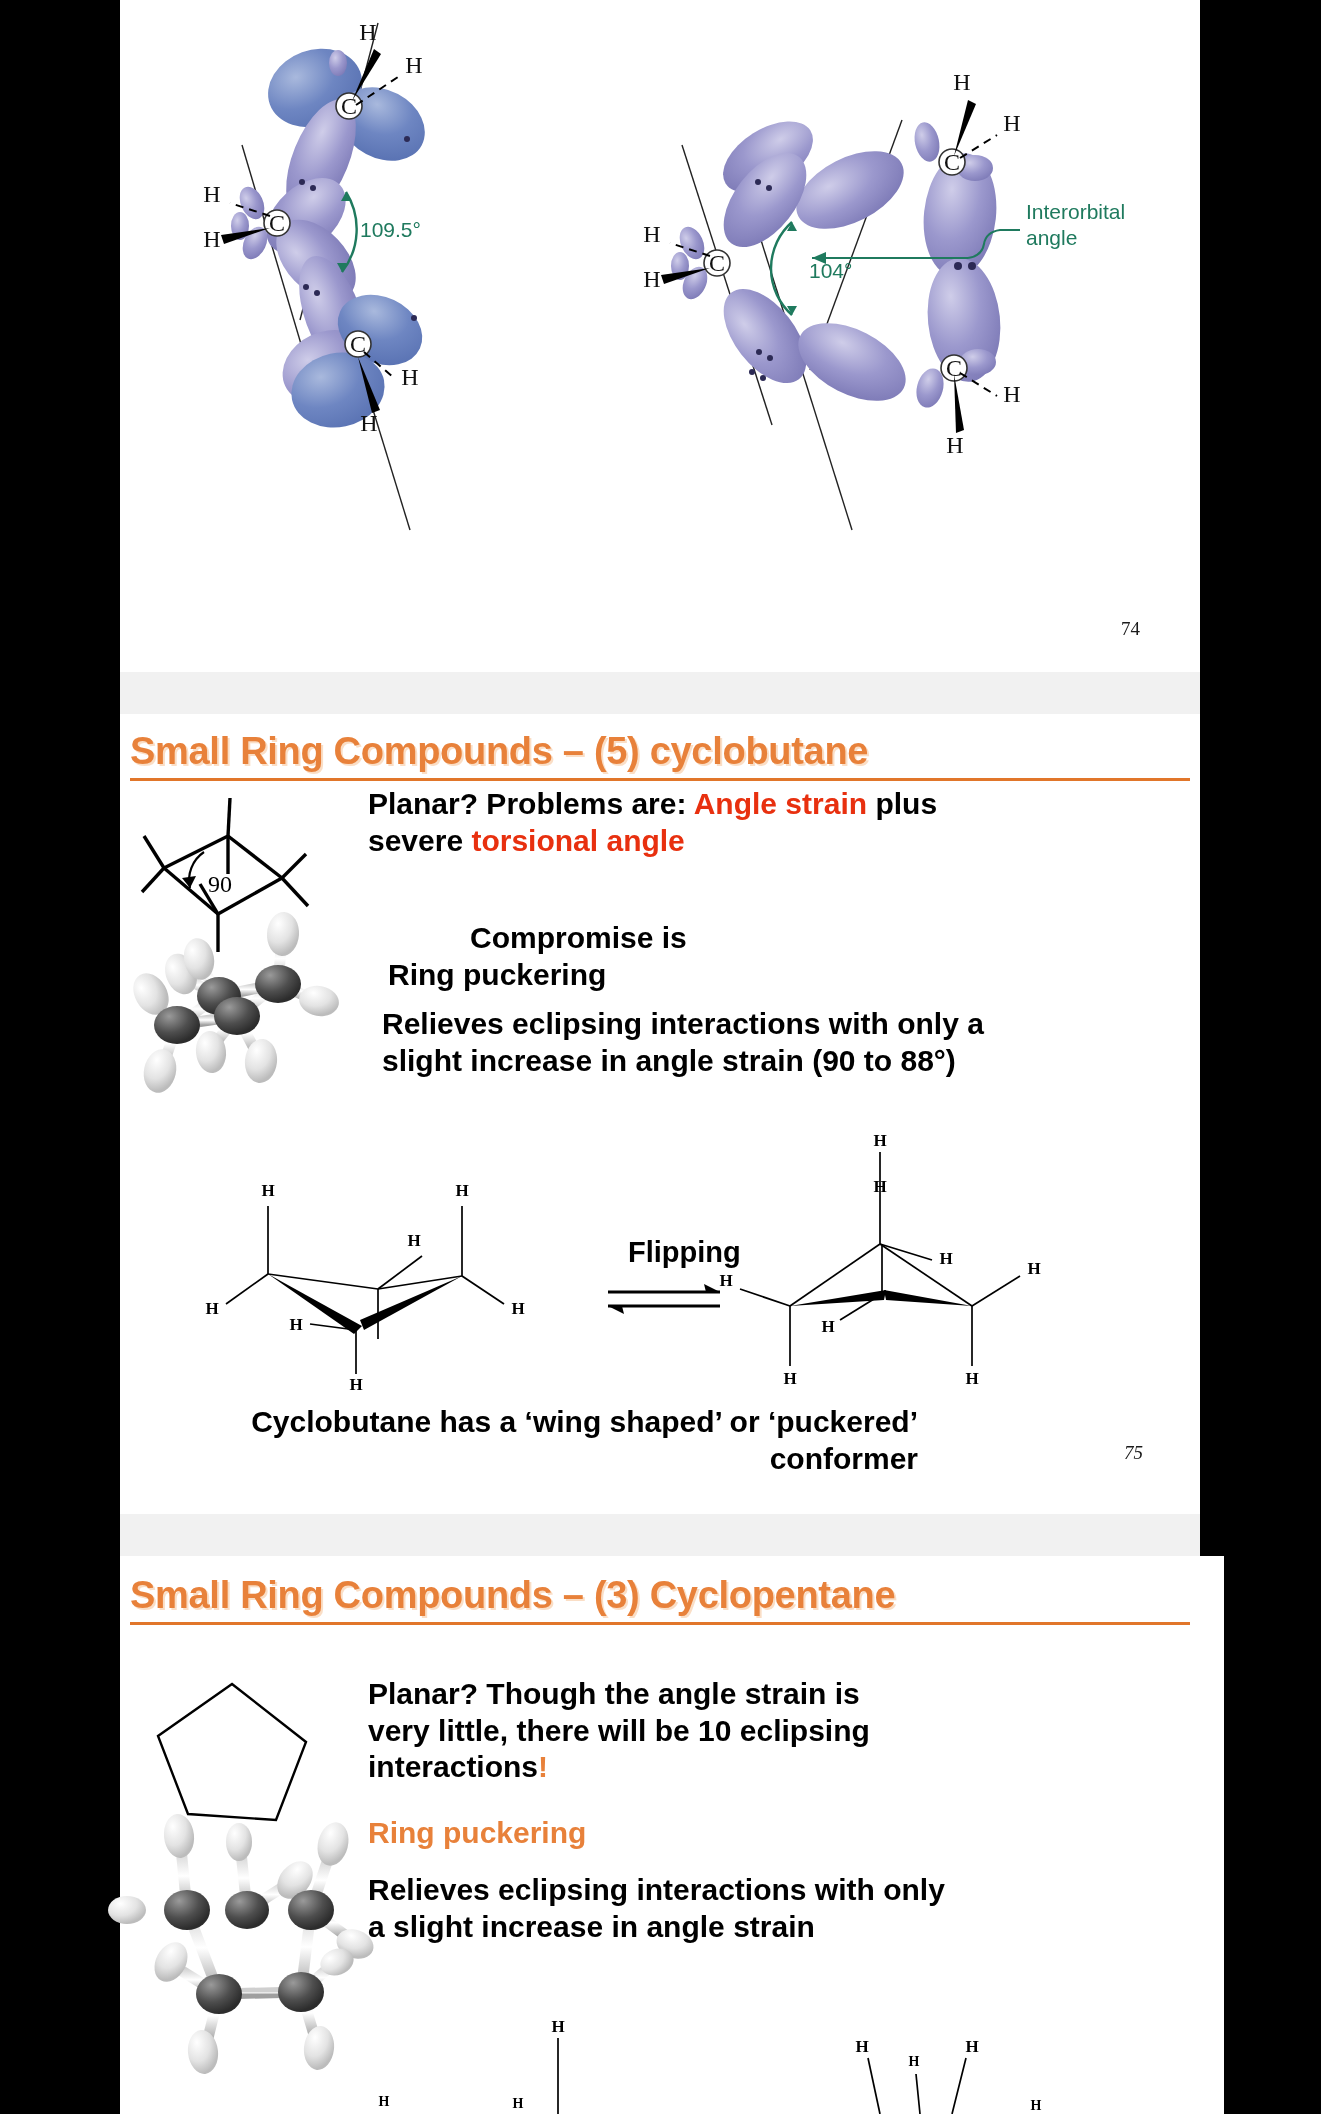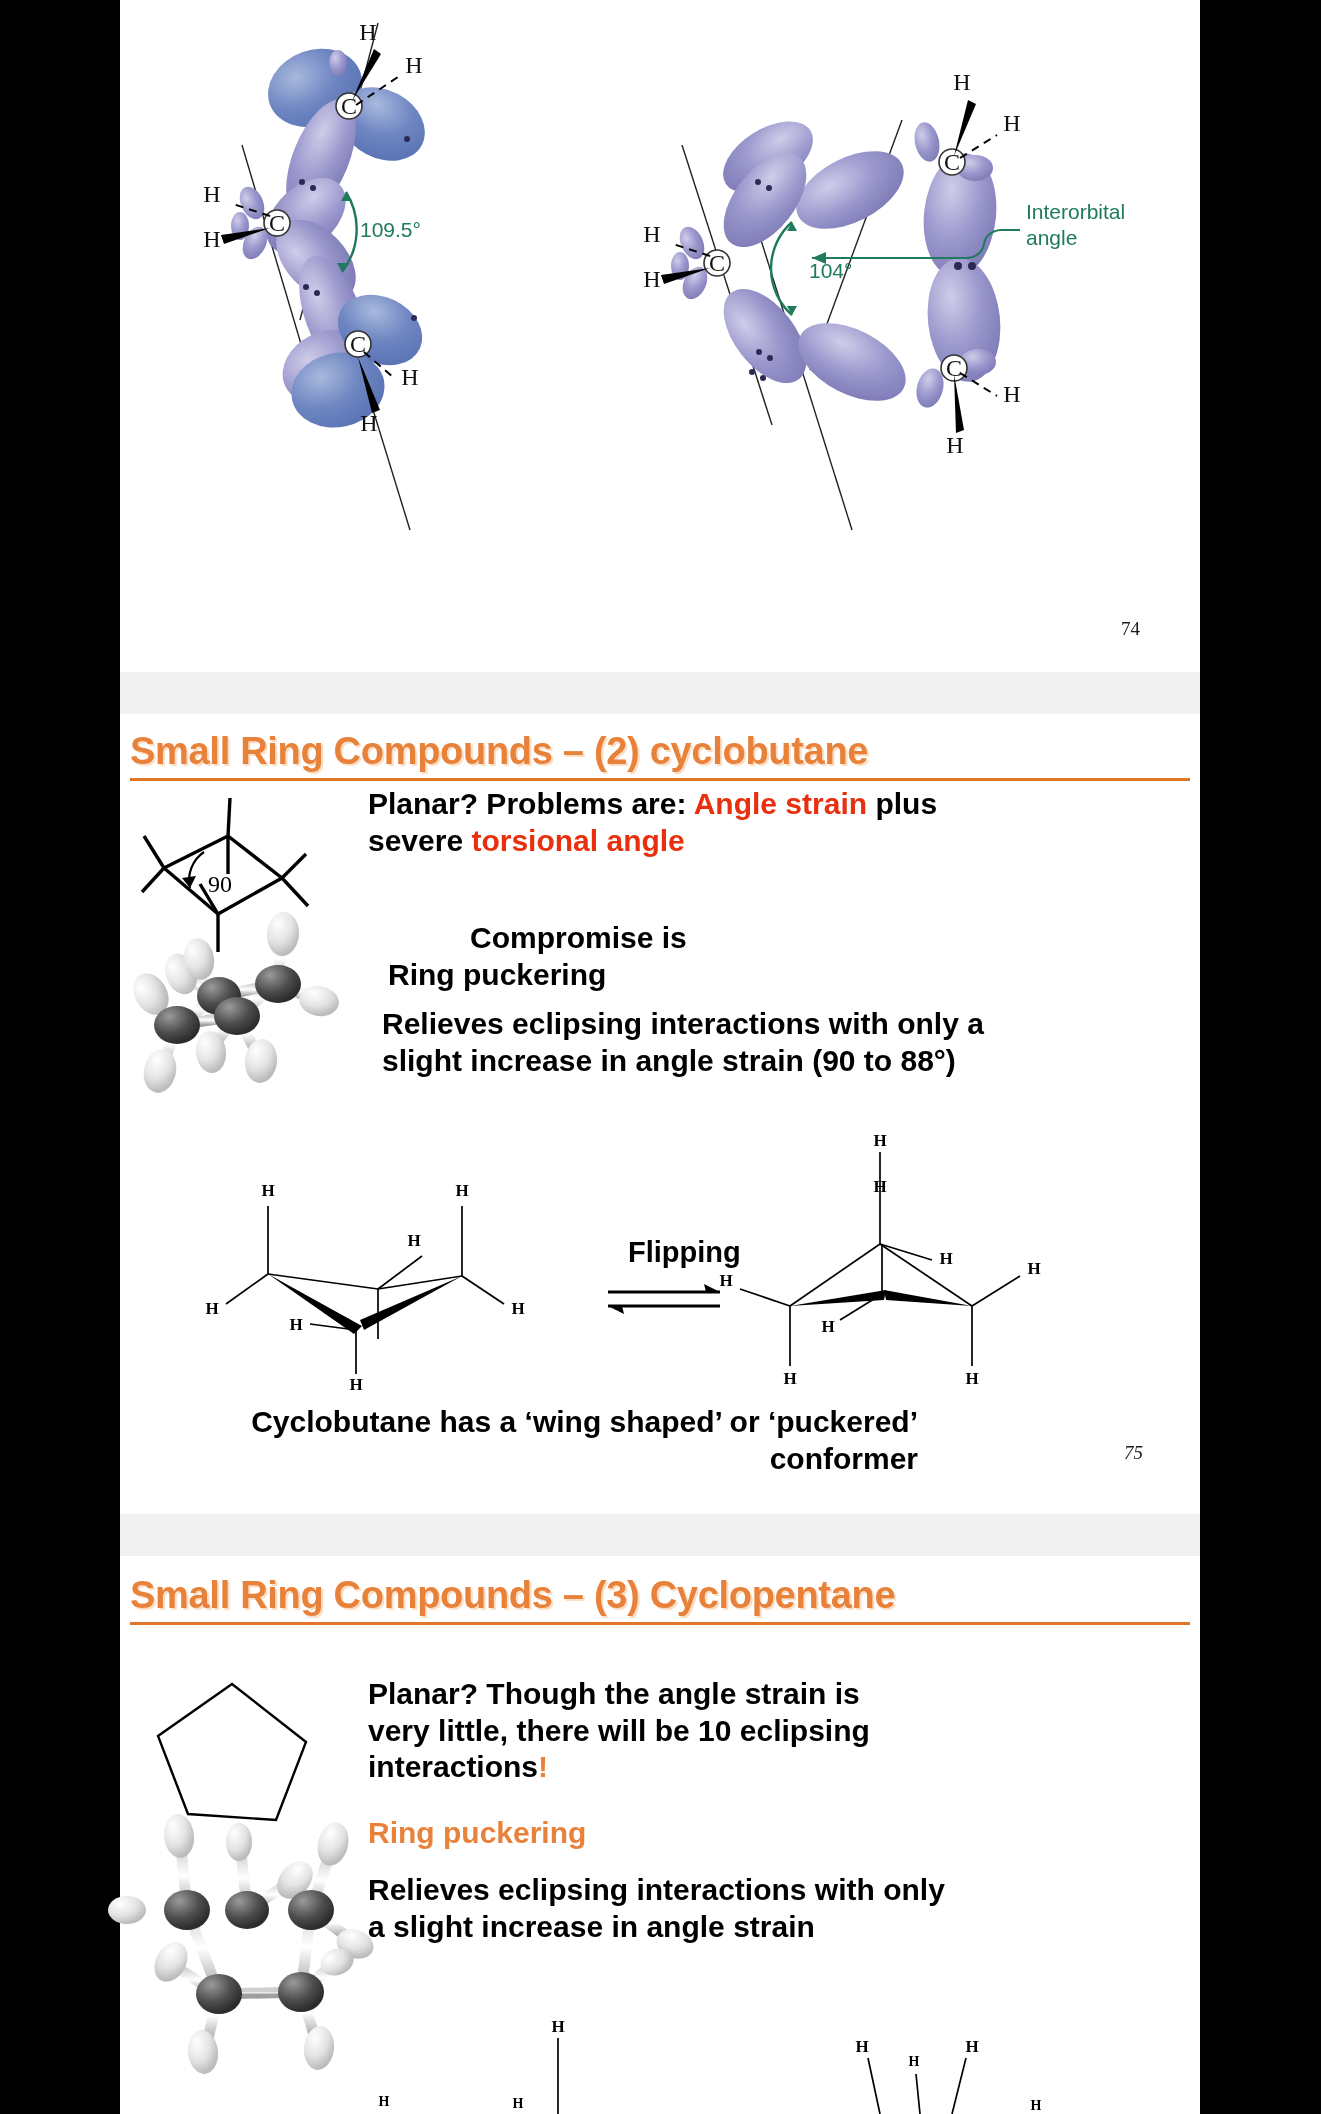--- a/index.html
+++ b/index.html
@@ -186,21 +186,21 @@
     </svg>
 
     <div class="pagenum" style="left:965px;top:618px;">74</div>
   </div>
 
   <div class="band" style="height:42px;"></div>
 
   <div class="slide" style="height:430px;">
 
     <div class="abs" style="left:10px;top:16px;">
-      <div class="title">Small Ring Compounds – (2) cyclobutane</div>
+      <div class="title">Small Ring Compounds – (5) cyclobutane</div>
       <div class="title-rule"></div>
     </div>
 
     <svg class="abs" style="left:14px;top:82px;" width="230" height="185" viewBox="0 0 230 185">
       <g stroke="#000" stroke-width="3.4" fill="none">
         <path d="M 30 72 L 94 40"></path>
         <path d="M 94 40 L 148 82"></path>
         <path d="M 148 82 L 84 118"></path>
         <path d="M 84 118 L 30 72"></path>
         <path d="M 30 72 L 10 40"></path>
@@ -337,21 +337,21 @@
     </svg>
   </div>
 
   <div class="slide" style="height:120px;">
     <div class="abs btxt" style="left:-2px;top:10px;width:800px;text-align:right;">Cyclobutane has a ‘wing shaped’ or ‘puckered’ conformer</div>
     <div class="pagenum" style="left:968px;top:48px;font-style:italic;">75</div>
   </div>
 
   <div class="band" style="height:42px;"></div>
 
-  <div class="slide" style="height:558px;">
+  <div class="slide" style="height:558px;padding-left:24px;">
 
     <div class="abs" style="left:10px;top:18px;">
       <div class="title">Small Ring Compounds – (3) Cyclopentane</div>
       <div class="title-rule"></div>
     </div>
 
     <svg class="abs" style="left:20px;top:118px;" width="220" height="160" viewBox="0 0 220 160">
       <polygon points="92,10 166,68 136,146 48,140 18,62" fill="none" stroke="#000" stroke-width="2.4"></polygon>
     </svg>
 

